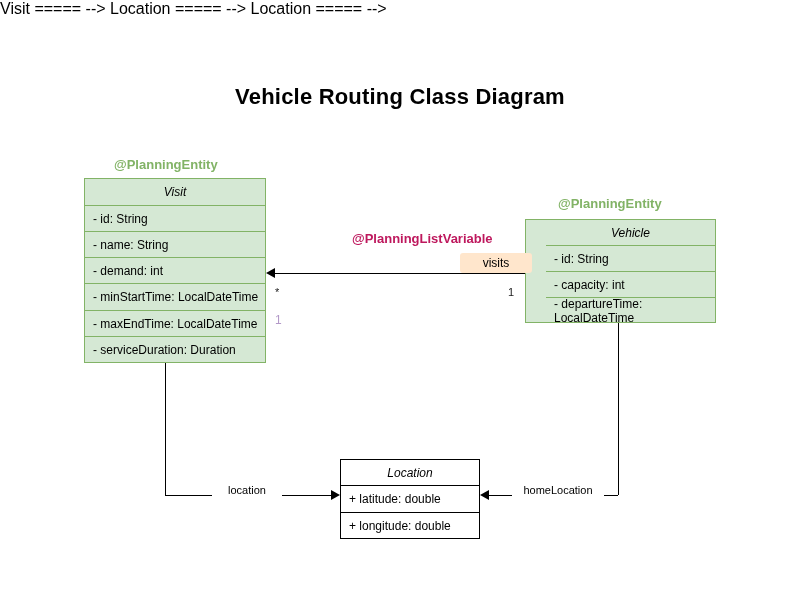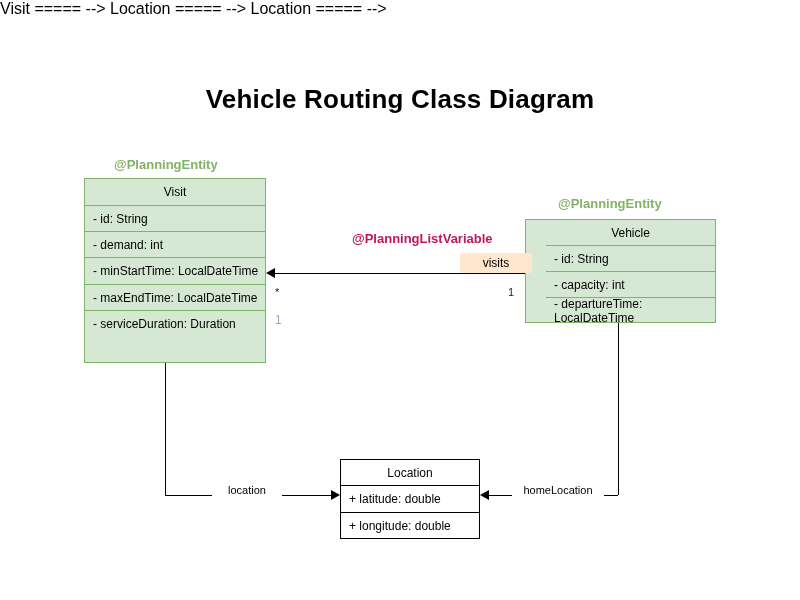--- a/index.html
+++ b/index.html
@@ -20,21 +20,21 @@
     height: 600px;
   }
 
   
   .diagram-title {
     position: absolute;
     left: 0;
     top: 84px;
     width: 800px;
     text-align: center;
-    font-size: 26px;
+    font-size: 22px;
     font-weight: bold;
     color: #000000;
     letter-spacing: 0.2px;
   }
 
   
   .umlclass {
     position: absolute;
     box-sizing: border-box;
     background: #ffffff;
@@ -42,20 +42,21 @@
   }
   .umlclass .cls-header {
     box-sizing: border-box;
     text-align: center;
     font-size: 12px;
     color: #000000;
     display: flex;
     align-items: center;
     justify-content: center;
     border-bottom: 1px solid #000000;
+    font-style: italic;
   }
   .umlclass .cls-attr {
     box-sizing: border-box;
     font-size: 12px;
     color: #000000;
     display: flex;
     align-items: center;
     padding-left: 8px;
     border-bottom: 1px solid #000000;
   }
@@ -140,20 +141,21 @@
 
   
   <div class="diagram-title">Vehicle Routing Class Diagram</div>
 
   
   <div class="stereotype green" style="left:114px; top:157px;">@PlanningEntity</div>
 
   <div class="umlclass green" style="left:84px; top:178px; width:182px; height:185px;">
     <div class="cls-header" style="height:27px;">Visit</div>
     <div class="cls-attr" style="height:26px;">- id: String</div>
+    <div class="cls-attr" style="height:26px;">- name: String</div>
     <div class="cls-attr" style="height:26px;">- demand: int</div>
     <div class="cls-attr" style="height:27px;">- minStartTime: LocalDateTime</div>
     <div class="cls-attr" style="height:26px;">- maxEndTime: LocalDateTime</div>
     <div class="cls-attr" style="height:26px;">- serviceDuration: Duration</div>
   </div>
 
   
   <div class="stereotype green" style="left:558px; top:196px;">@PlanningEntity</div>
 
   <div class="umlclass green" style="left:525px; top:219px; width:191px; height:104px;padding-left:20px;">

